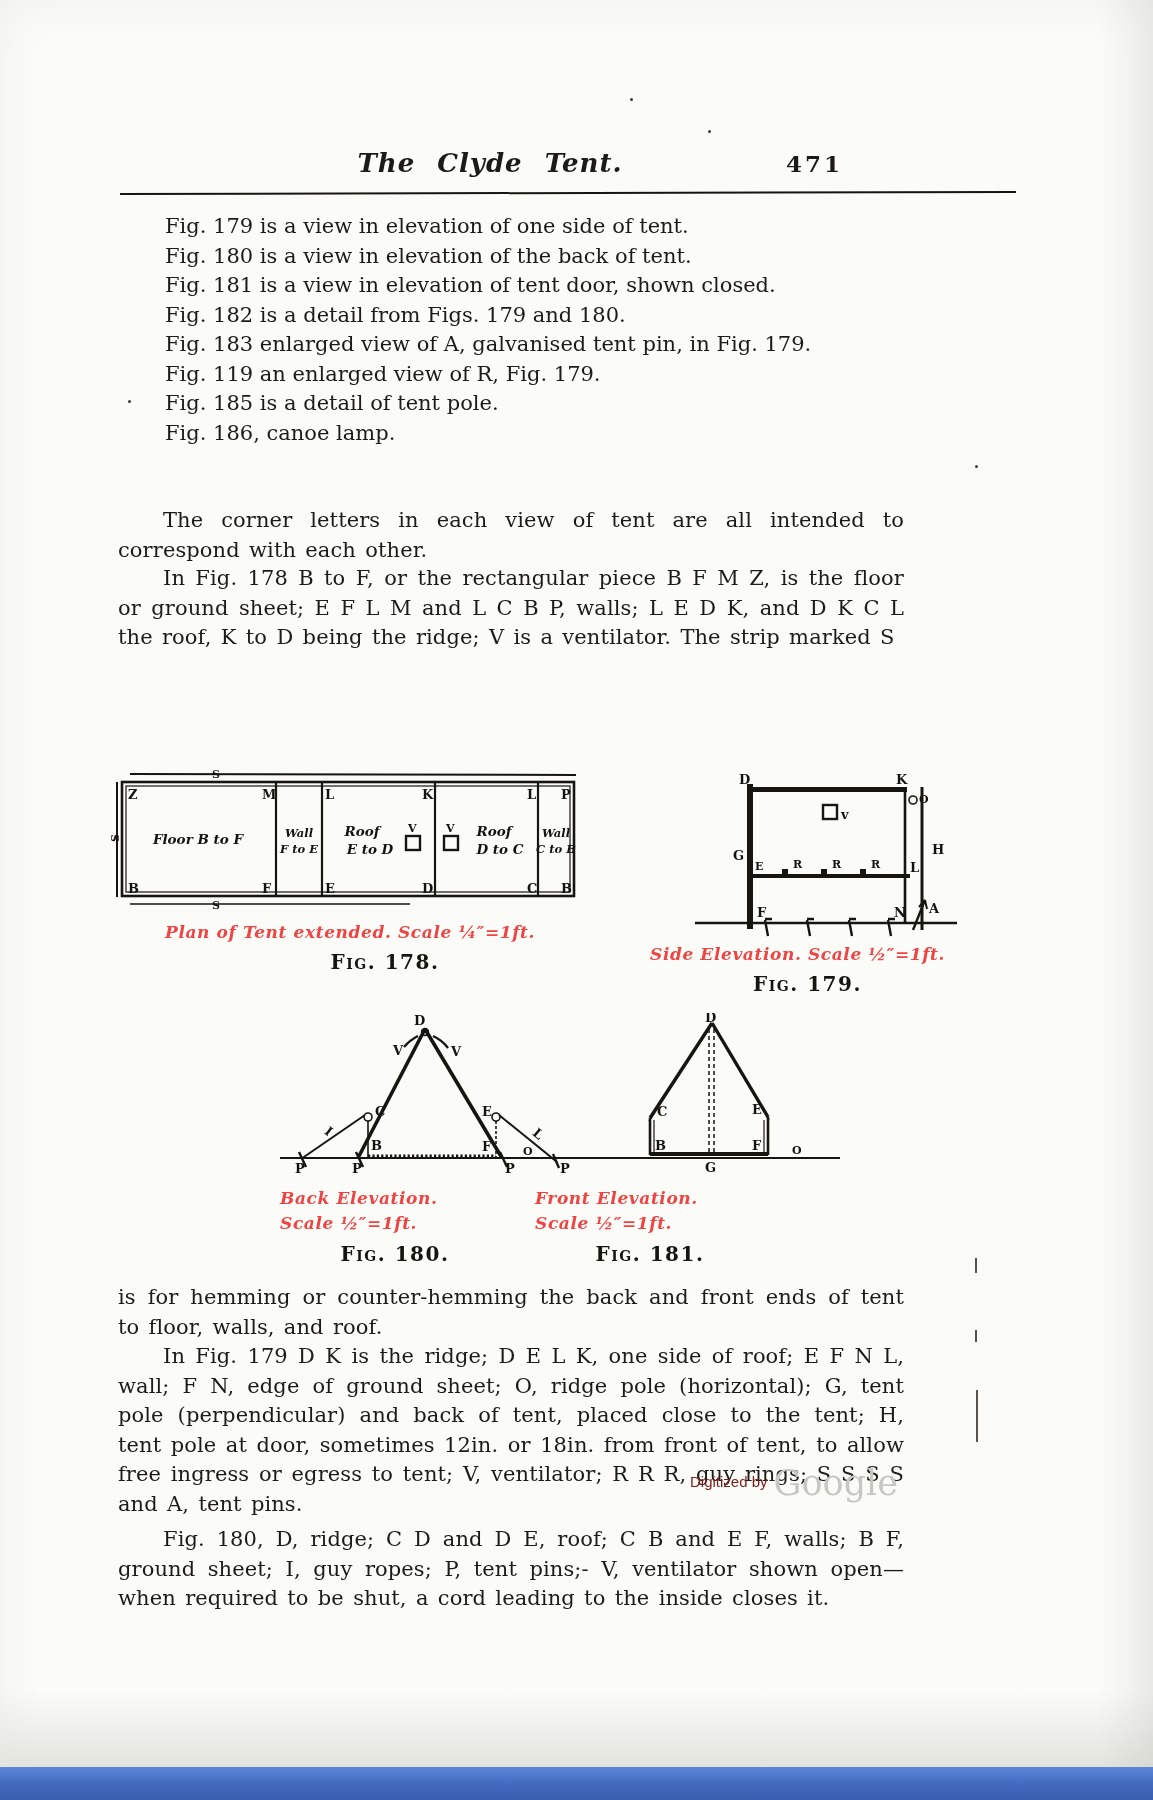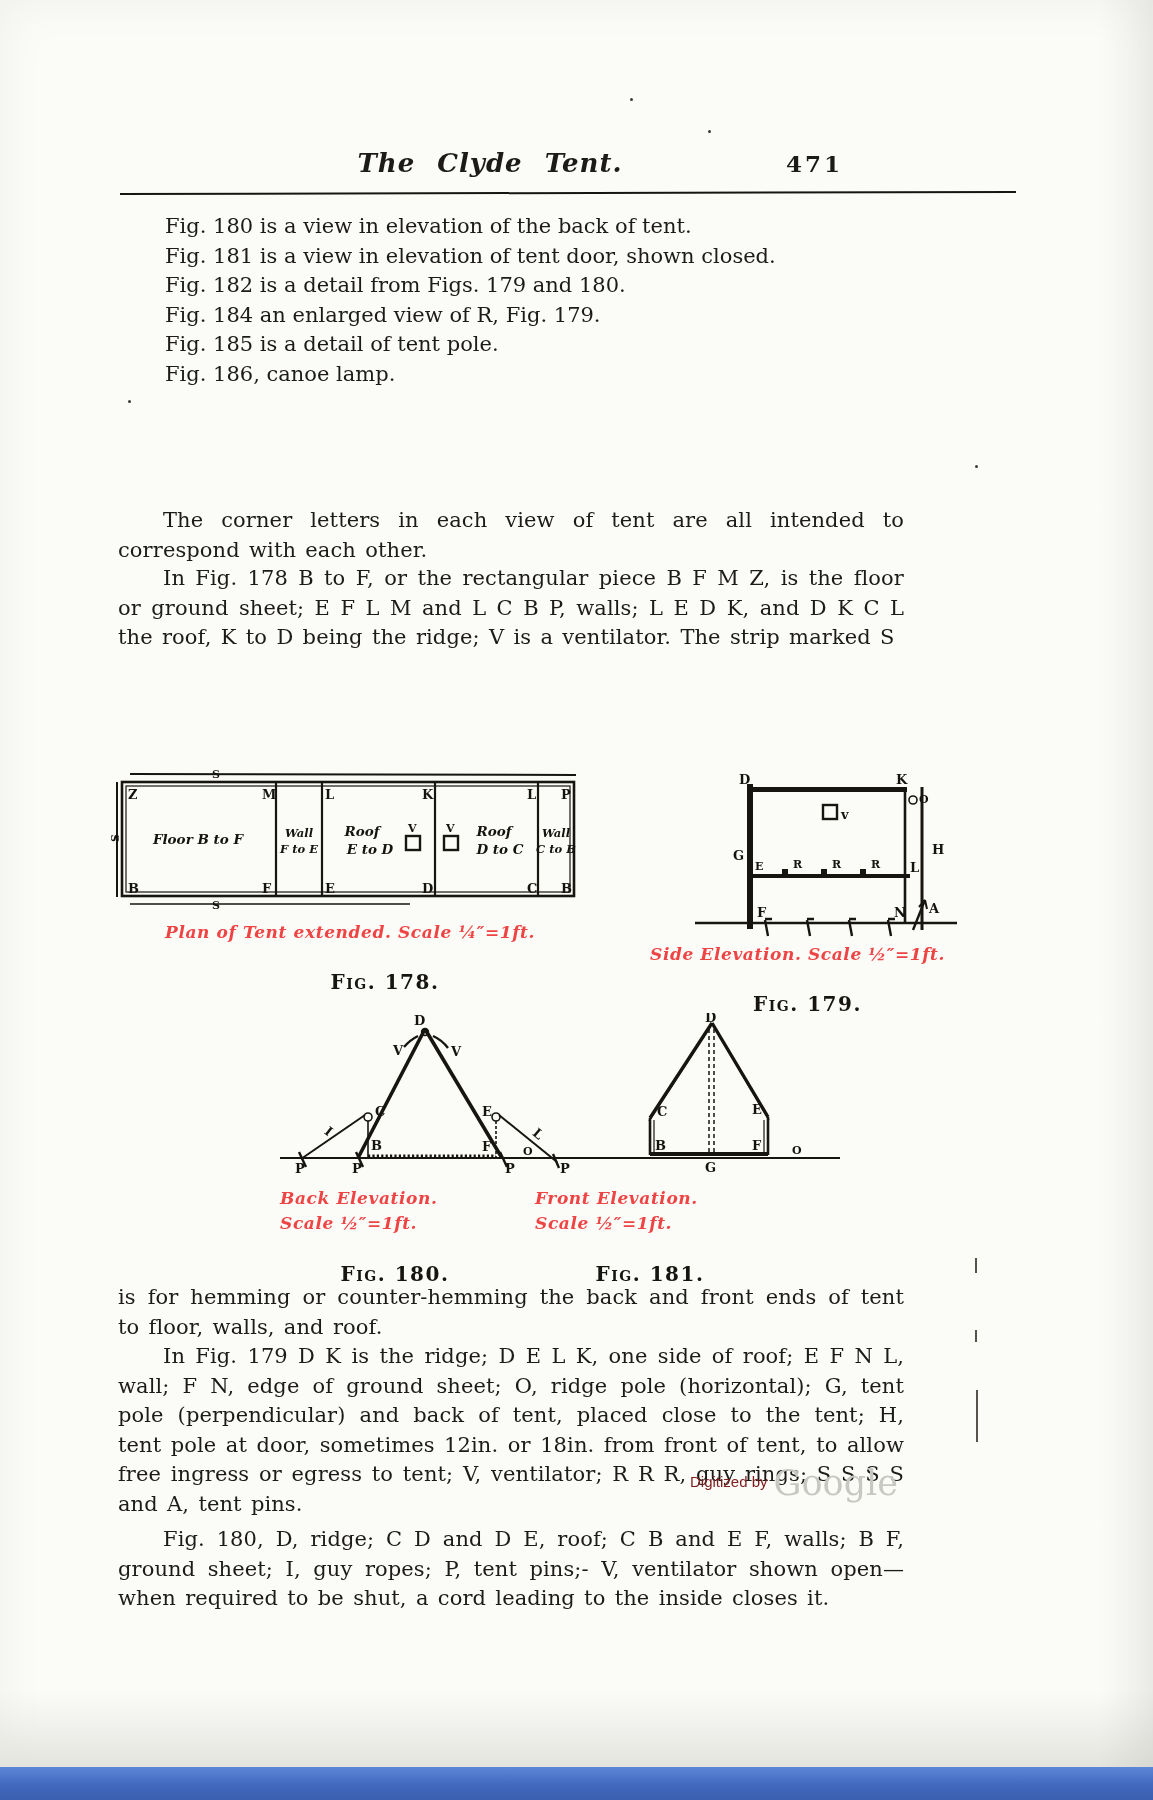--- a/index.html
+++ b/index.html
@@ -12,21 +12,21 @@
   .page-number{top:150px;left:786px;font-weight:bold;font-size:23px;letter-spacing:3px;}
   .header-rule{top:192px;left:120px;width:896px;height:2.4px;background:#17150f;transform:rotate(-0.12deg);}
   .fig-list{top:212px;left:120px;width:784px;}
   .fig-list p{margin:0;padding-left:45px;font-size:21px;line-height:29.5px;white-space:nowrap;}
   .para{left:118px;width:786px;font-size:21px;line-height:29.6px;text-align:justify;
         margin:0;letter-spacing:0.1px;word-spacing:2.5px;}
   .indent{text-indent:45px;}
   .fig-script{font-style:italic;font-weight:bold;font-size:17px;letter-spacing:0.6px;
         text-align:left;color:#ef4444;}
   .fig-number{font-variant:small-caps;font-weight:bold;font-size:20px;letter-spacing:1.5px;
-        text-align:center;color:#17150f;margin-top:20px;}
+        text-align:center;color:#17150f;}
   svg text{font-family:"DejaVu Serif",serif;fill:#15130e;}
   .fl{font-weight:bold;font-size:13px;}
   .fl2{font-weight:bold;font-size:11px;}
   .fsec{font-style:italic;font-weight:bold;font-size:13.5px;}
   .fsec2{font-style:italic;font-weight:bold;font-size:11.5px;}
   .watermark{top:1463px;left:690px;white-space:nowrap;}
   .wm-prefix{font-family:"Liberation Sans",sans-serif;font-size:15px;color:#7f1d1d;vertical-align:8px;}
   .wm-brand{font-family:"DejaVu Serif",serif;font-size:35px;color:#c8c8c3;margin-left:6px;}
   .bottom-shade{top:1690px;left:0;width:1153px;height:77px;
         background:linear-gradient(180deg,rgba(230,230,226,0),#e4e4df);}
@@ -40,24 +40,26 @@
 </head>
 <body>
 
 <div class="canvas">
 
   <div class="abs running-title">The Clyde Tent.</div>
   <div class="abs page-number">471</div>
   <div class="abs header-rule"></div>
 
   <div class="abs fig-list">
+    <p>Fig. 179 is a view in elevation of one side of tent.</p>
     <p>Fig. 180 is a view in elevation of the back of tent.</p>
     <p>Fig. 181 is a view in elevation of tent door, shown closed.</p>
     <p>Fig. 182 is a detail from Figs. 179 and 180.</p>
-    <p>Fig. 184 an enlarged view of R, Fig. 179.</p>
+    <p>Fig. 183 enlarged view of A, galvanised tent pin, in Fig. 179.</p>
+    <p>Fig. 119 an enlarged view of R, Fig. 179.</p>
     <p>Fig. 185 is a detail of tent pole.</p>
     <p>Fig. 186, canoe lamp.</p>
   </div>
 
   <p class="abs para indent" style="top:506px">The corner letters in each view of tent are all intended to correspond with each other.</p>
   <p class="abs para indent" style="top:564px">In Fig. 178 B to F, or the rectangular piece B F M Z, is the floor or ground sheet; E F L M and L C B P, walls; L E D K, and D K C L the roof, K to D being the ridge; V is a ventilator.  The strip marked S</p>
 
   <svg class="abs" style="top:766px;left:110px" width="480" height="148" viewBox="0 0 480 148">
     <g stroke="#17150f" fill="none">
       <rect x="12" y="16" width="452" height="114" stroke-width="2.6"></rect>

